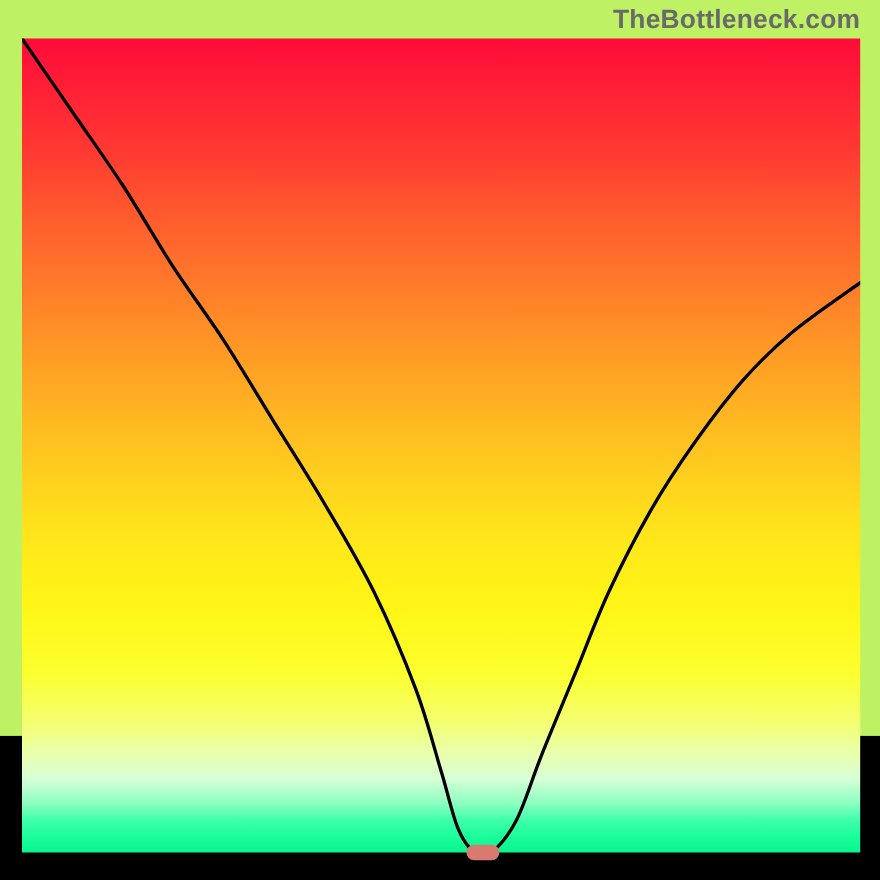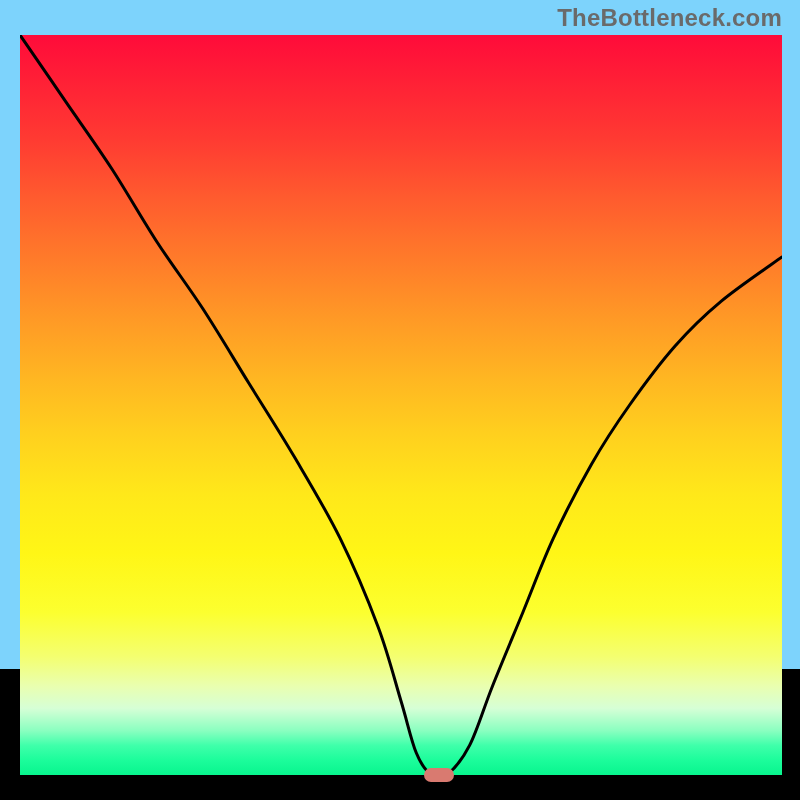--- a/index.html
+++ b/index.html
@@ -8,21 +8,21 @@
     width: 800px;
     height: 800px;
     overflow: hidden;
     background: #000;
     font-family: Arial, Helvetica, sans-serif;
   }
   .frame {
     position: relative;
     width: 800px;
     height: 669px;
-    background: #7dd3fc;
+    background: #bef264;
   }
   .watermark {
     position: absolute;
     top: 4px;
     right: 18px;
     color: #6a6a6a;
     font-size: 24px;
     font-weight: 600;
     letter-spacing: 0.2px;
     z-index: 10;

